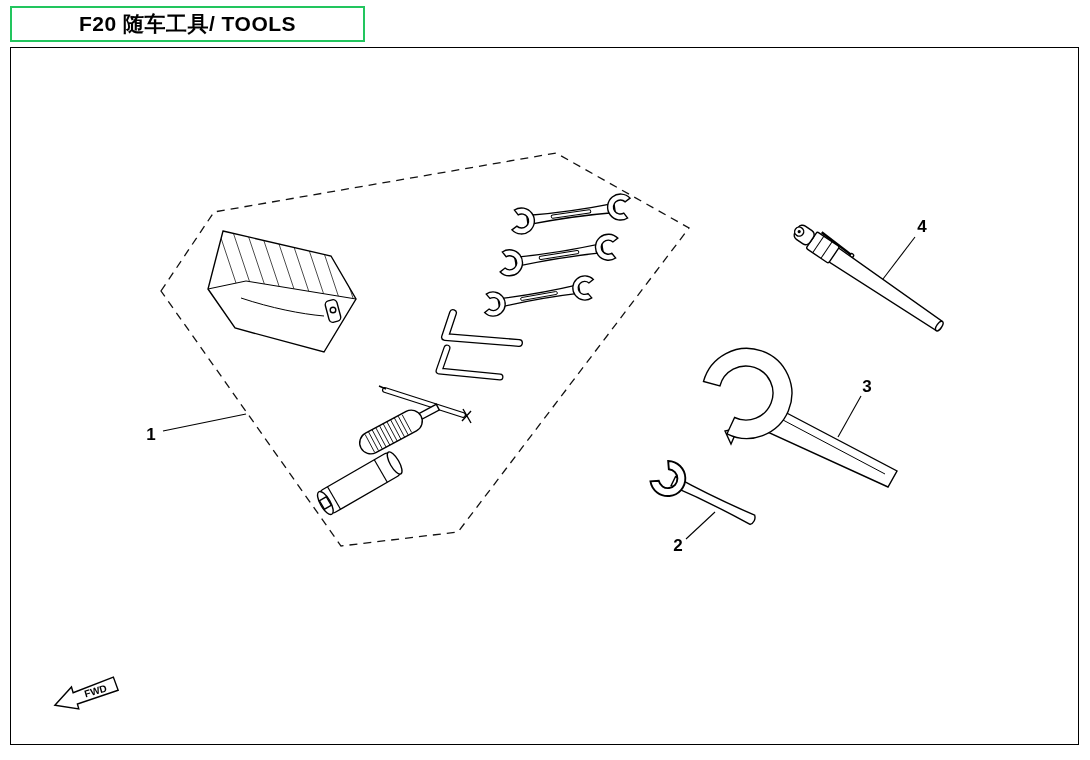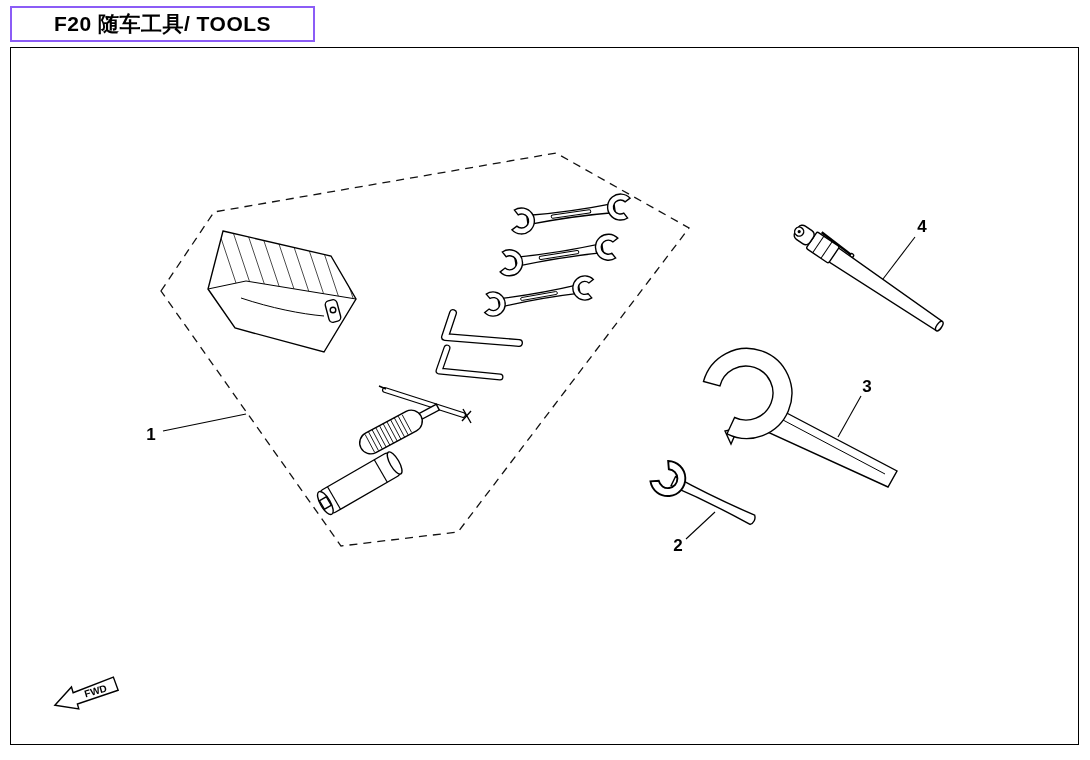--- a/index.html
+++ b/index.html
@@ -5,22 +5,22 @@
   html,body{margin:0;padding:0;background:#ffffff;}
   #page{
     position:relative;
     width:1090px;height:760px;
     background:#ffffff;
     font-family:"Liberation Sans","DejaVu Sans",sans-serif;
     overflow:hidden;
   }
   #title-box{
     position:absolute;left:10px;top:6px;
-    width:305px;height:36px;
-    border:2px solid #8b5cf6;
+    width:355px;height:36px;
+    border:2px solid #22c55e;
     box-sizing:border-box;
     display:flex;align-items:center;justify-content:center;
   }
   #title-box .title-text{
     font-size:21px;font-weight:bold;color:#000;
     letter-spacing:0.5px;white-space:nowrap;
   }
   #frame{
     position:absolute;left:10px;top:47px;
     width:1069px;height:698px;

